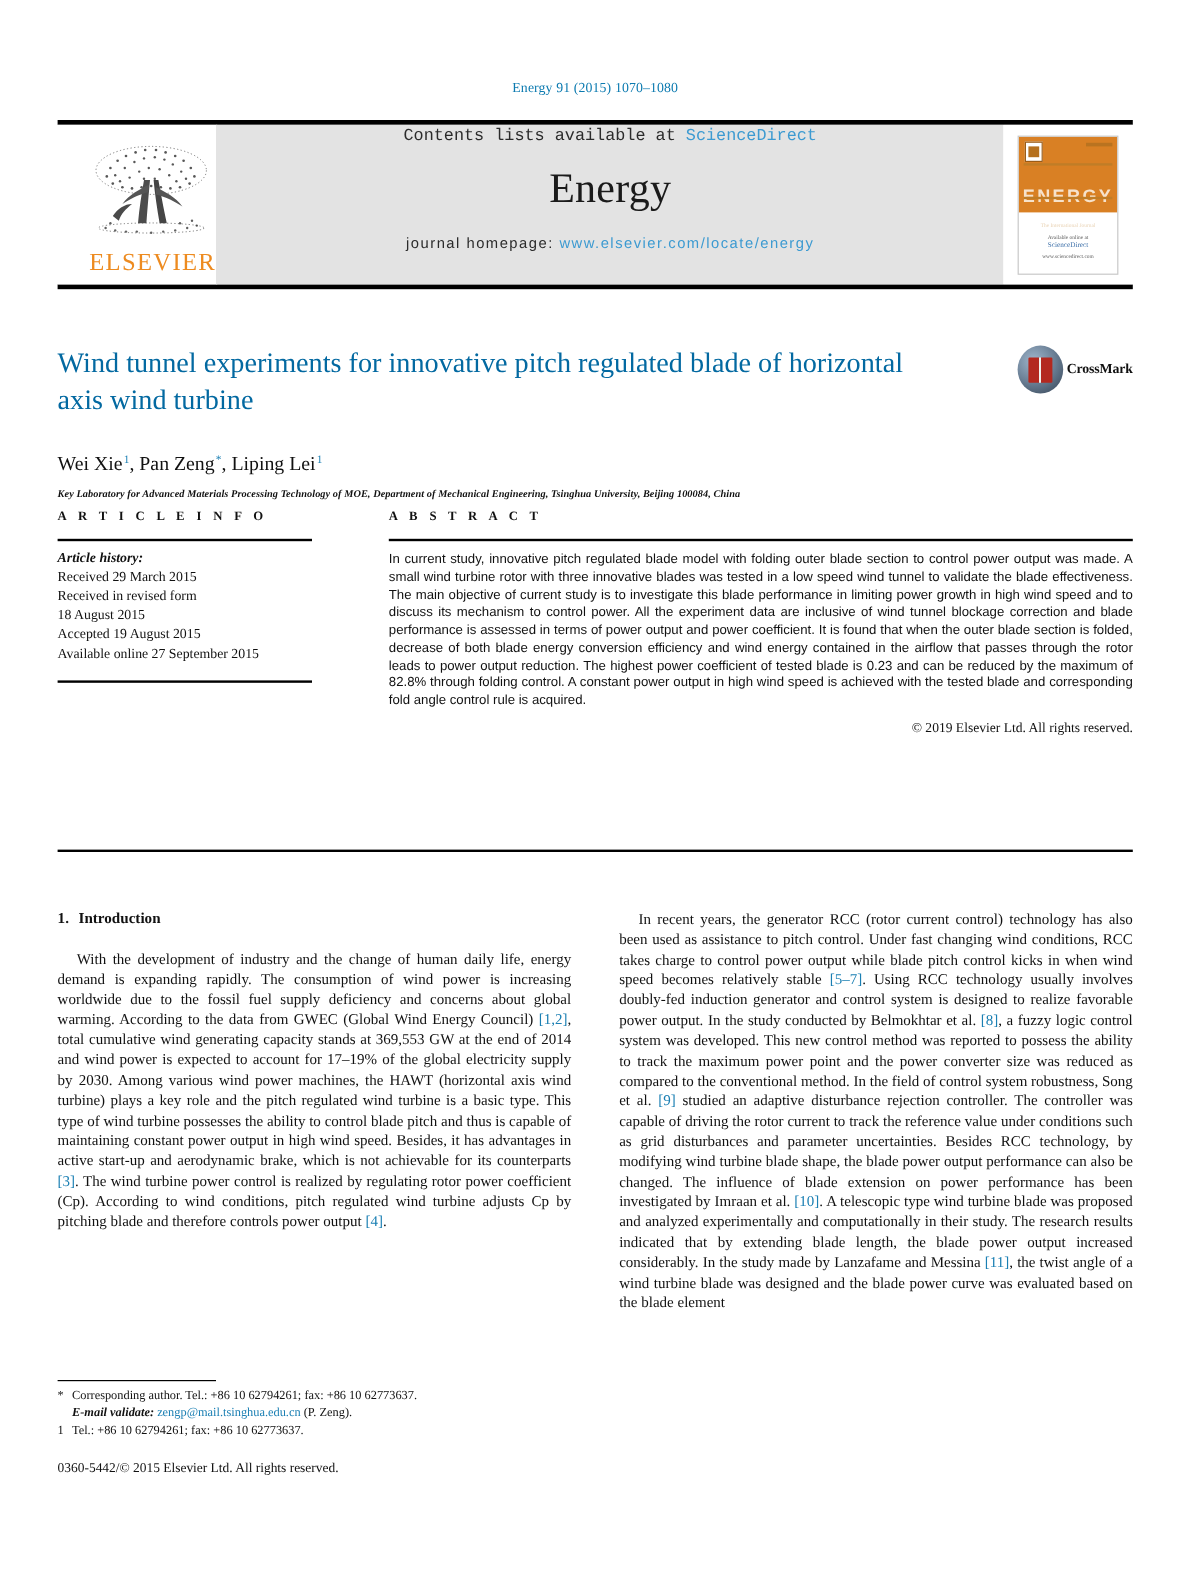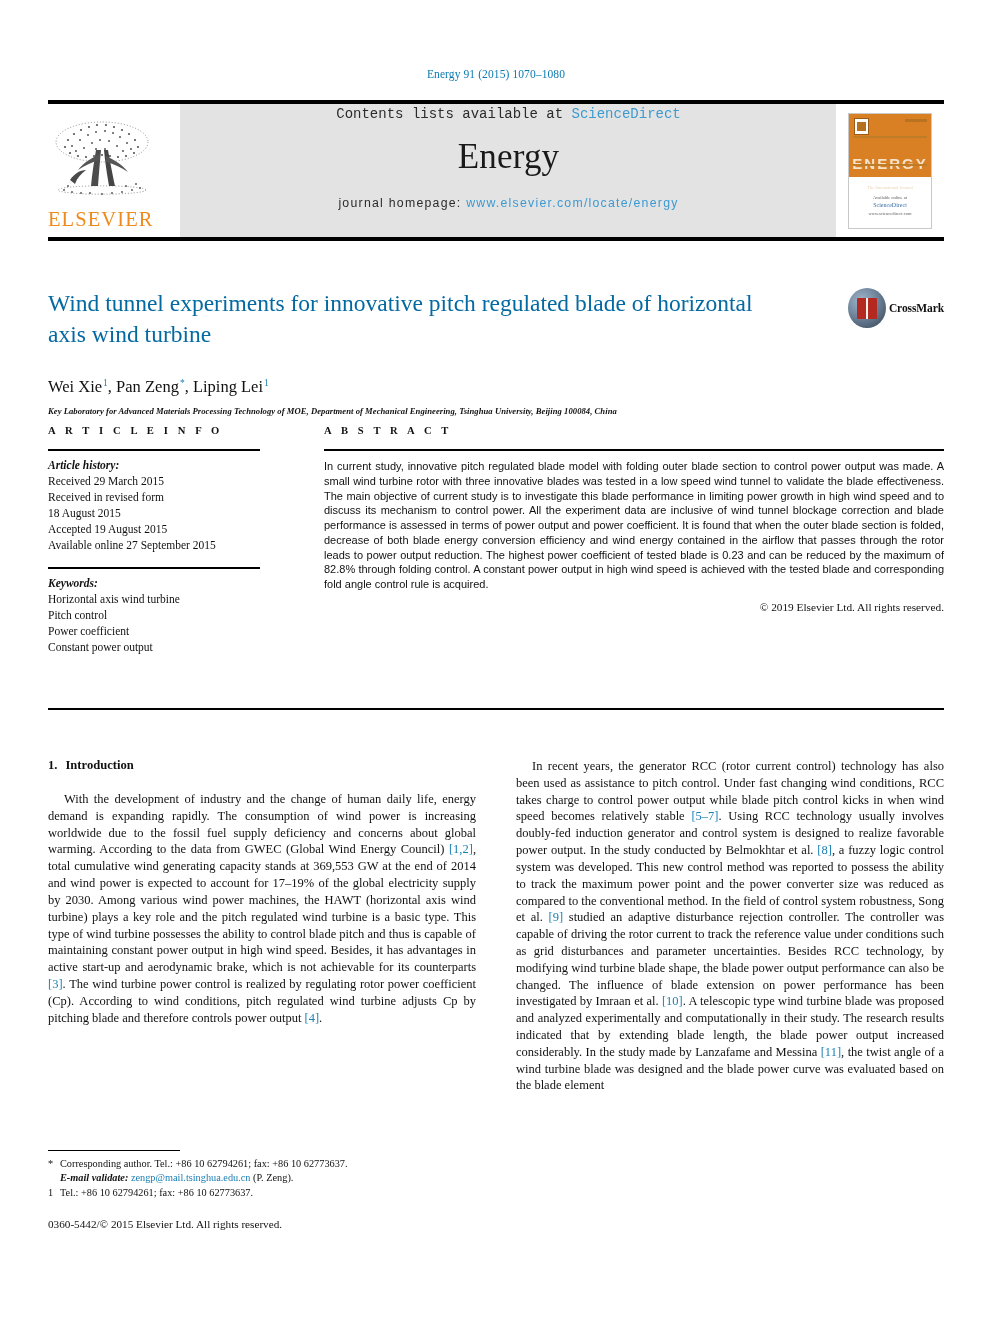--- a/index.html
+++ b/index.html
@@ -45,21 +45,21 @@
     display: flex;
     align-items: stretch;
   }
   .elsevier-block {
     width: 132px;
     flex: 0 0 132px;
     position: relative;
     background: #fff;
     display: flex;
     flex-direction: column;
-    align-items: flex-start;
+    align-items: flex-end;
     justify-content: flex-end;
     padding-bottom: 8px;
     box-sizing: border-box;
   }
   .elsevier-tree {
     width: 108px;
     height: 92px;
     margin-top: 6px;
   }
   .elsevier-word {
@@ -524,27 +524,20 @@
       <div class="rule"></div>
       <div class="info-body">
         <div class="ital">Article history:</div>
         <div>Received 29 March 2015</div>
         <div>Received in revised form</div>
         <div>18 August 2015</div>
         <div>Accepted 19 August 2015</div>
         <div>Available online 27 September 2015</div>
       </div>
       <div class="info-rule-2"></div>
-      <div class="info-body">
-        <div class="ital">Keywords:</div>
-        <div>Horizontal axis wind turbine</div>
-        <div>Pitch control</div>
-        <div>Power coefficient</div>
-        <div>Constant power output</div>
-      </div>
     </div>
 
     <div class="col-gap"></div>
 
     <div class="col-abs">
       <div class="sec-label">A B S T R A C T</div>
       <div class="rule"></div>
       <div class="abs-body">In current study, innovative pitch regulated blade model with folding outer blade section to control power output was made. A small wind turbine rotor with three innovative blades was tested in a low speed wind tunnel to validate the blade effectiveness. The main objective of current study is to investigate this blade performance in limiting power growth in high wind speed and to discuss its mechanism to control power. All the experiment data are inclusive of wind tunnel blockage correction and blade performance is assessed in terms of power output and power coefficient. It is found that when the outer blade section is folded, decrease of both blade energy conversion efficiency and wind energy contained in the airflow that passes through the rotor leads to power output reduction. The highest power coefficient of tested blade is 0.23 and can be reduced by the maximum of 82.8% through folding control. A constant power output in high wind speed is achieved with the tested blade and corresponding fold angle control rule is acquired.</div>
       <div class="copyright">© 2019 Elsevier Ltd. All rights reserved.</div>
     </div>

